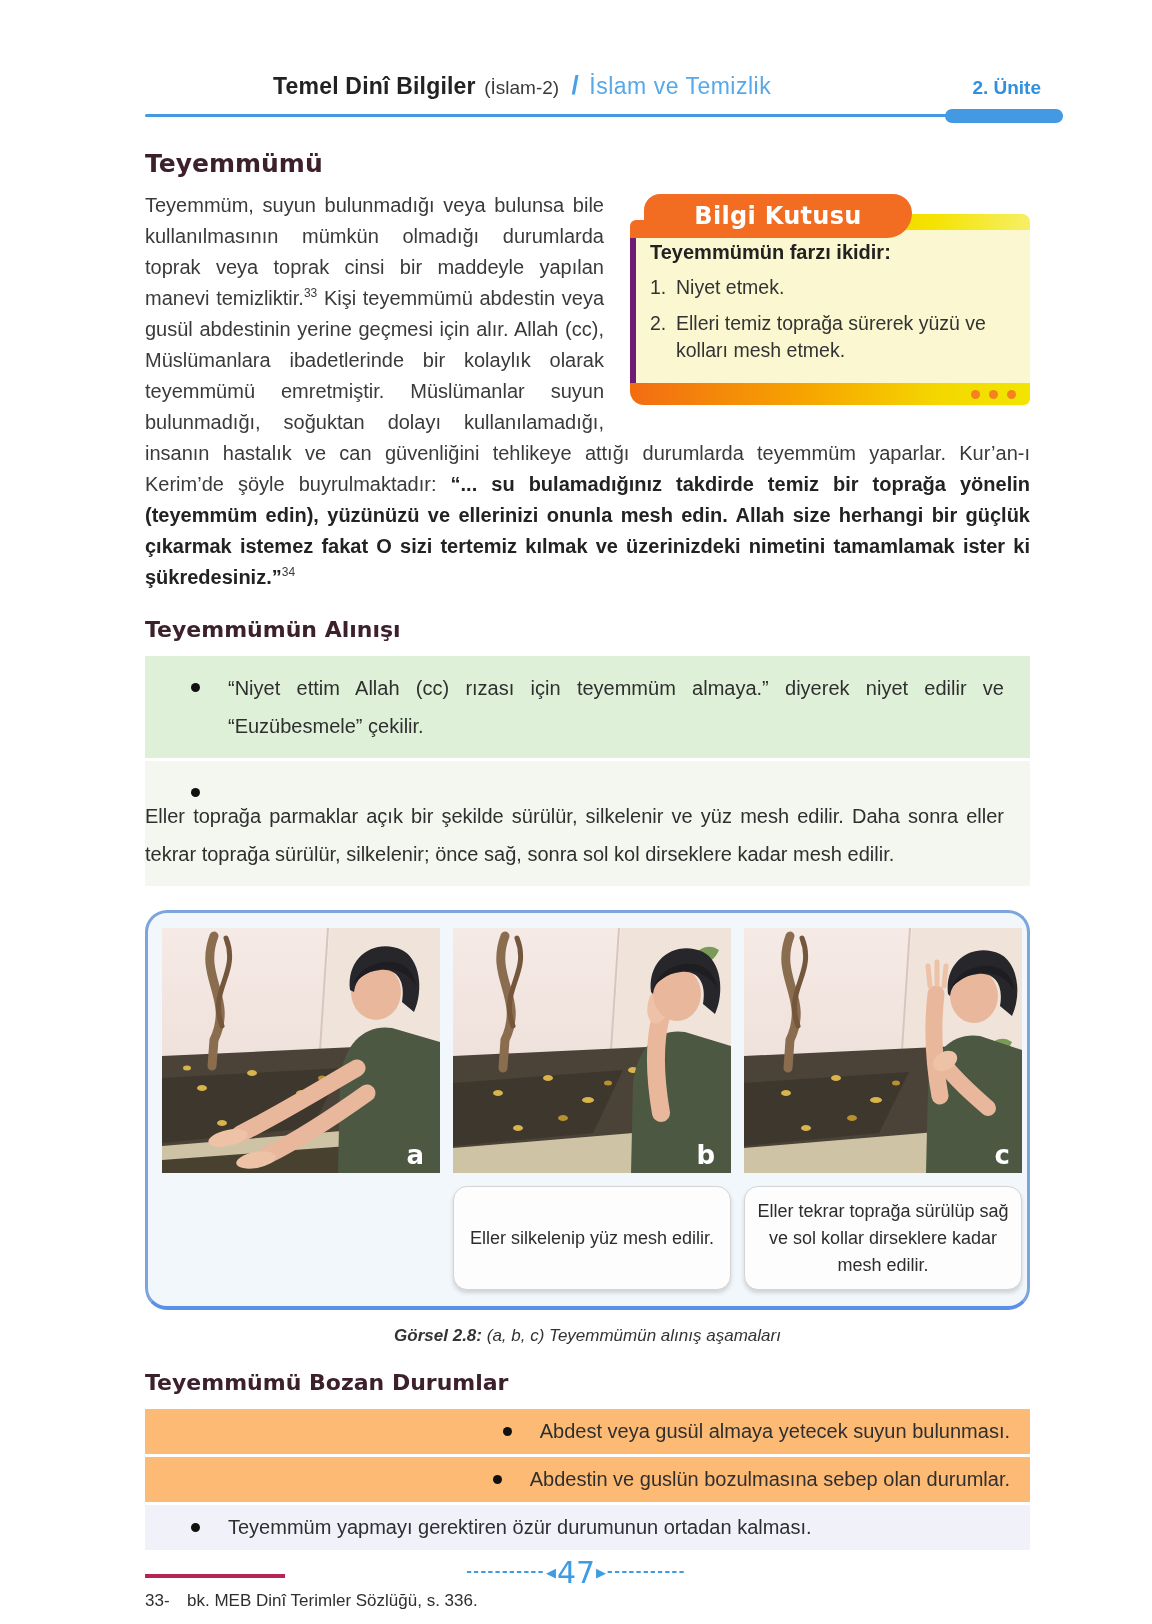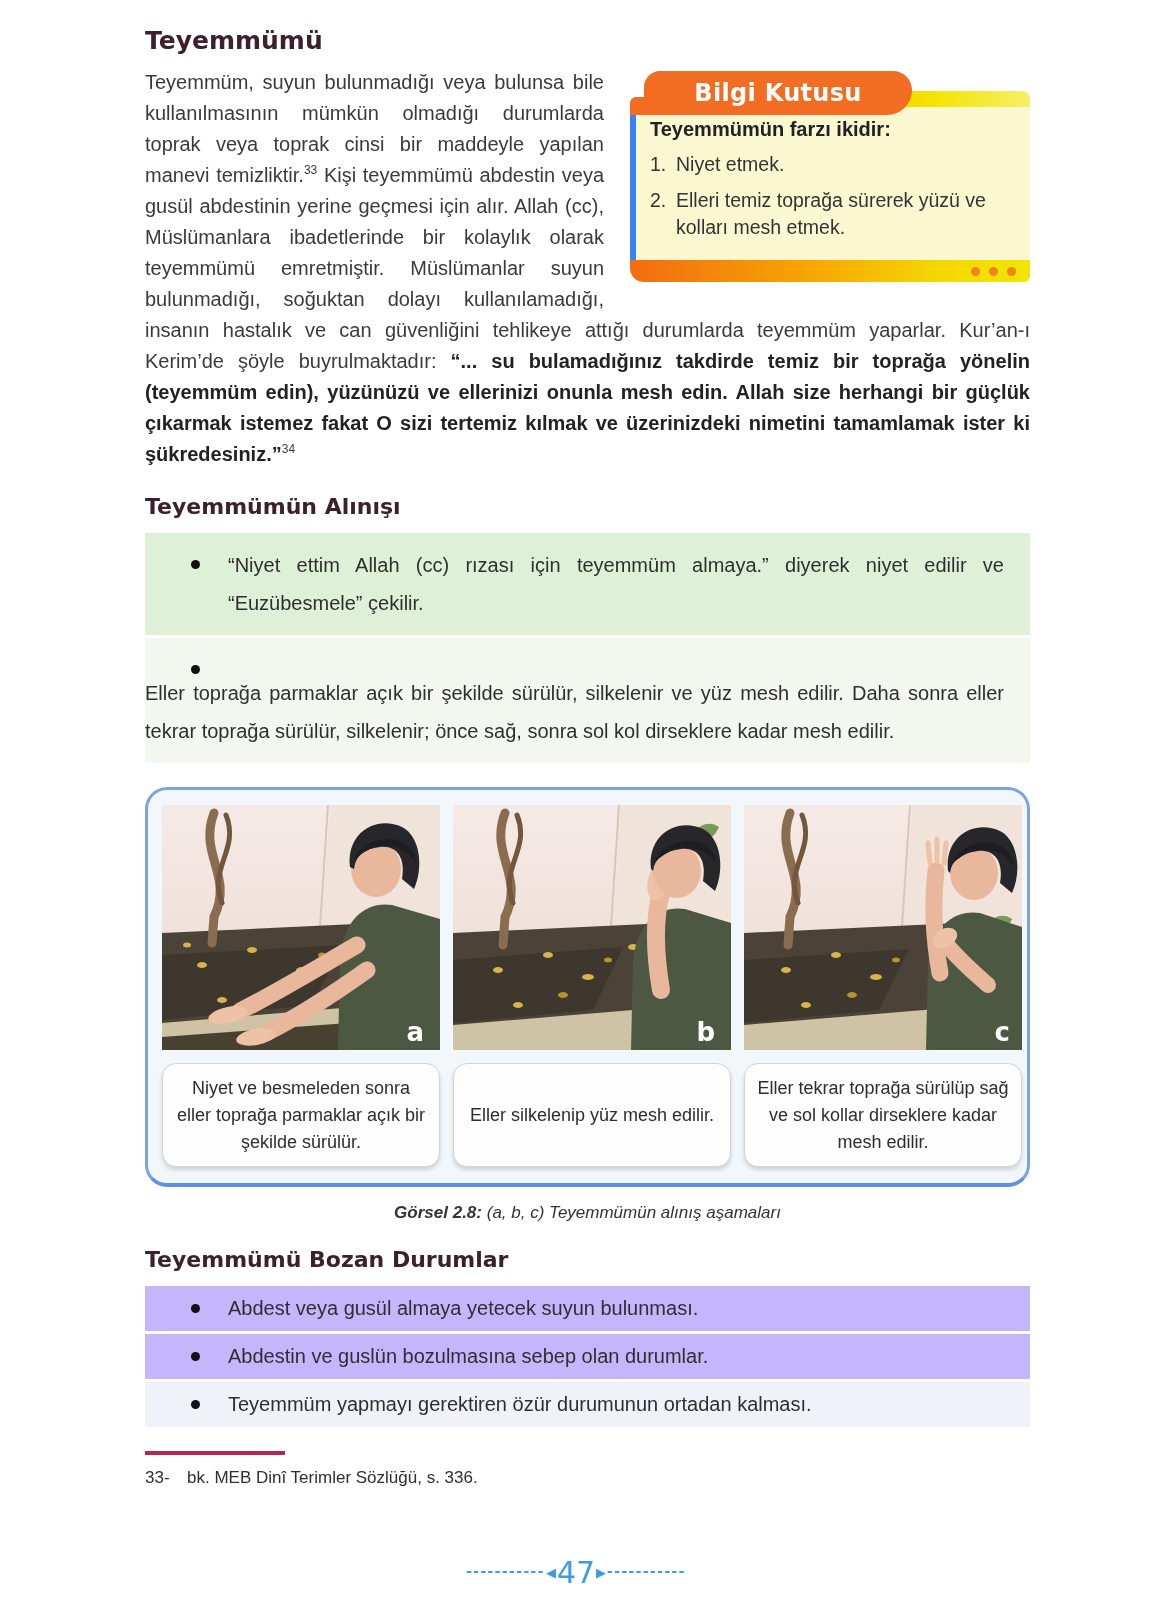--- a/index.html
+++ b/index.html
@@ -34,21 +34,21 @@
 
   
   .infobox{float:right;width:400px;margin:4px 0 12px 26px;}
   .ib-tabrow{position:relative;height:33px;}
   .ib-strip{position:absolute;left:120px;right:0;top:20px;height:16px;
     background:linear-gradient(90deg,#f7b100,#f4e300 65%,#f6ef66);border-radius:0 8px 0 0;}
   .ib-notch{position:absolute;left:0;top:26px;width:22px;height:18px;background:#f26c21;border-radius:6px 0 0 0;}
   .ib-tab{position:absolute;left:14px;top:0;width:268px;height:44px;background:#f26c21;
     border-radius:22px 26px 34px 6px;display:flex;align-items:center;justify-content:center;}
   .ib-tab span{color:#fff;font-size:24px;font-weight:bold;font-family:"DejaVu Sans",sans-serif;letter-spacing:.3px;}
-  .ib-body{background:#fbf7d0;border-left:6px solid #3b82f6;padding:12px 16px 10px 14px;}
+  .ib-body{background:#fbf7d0;border-left:6px solid #701a75;padding:12px 16px 10px 14px;}
   .ib-head{margin:2px 0 10px 0;font-weight:bold;font-size:20px;color:#222;}
   .ib-list{margin:0;padding:0;list-style:none;font-size:19.5px;line-height:27px;color:#333;}
   .ib-list li{display:flex;margin-bottom:9px;}
   .ib-list .num{width:26px;flex:0 0 26px;}
   .ib-foot{position:relative;height:22px;background:linear-gradient(90deg,#f26c12,#f7a600 45%,#f4d800 78%,#f2e500);
     border-radius:0 0 6px 14px;display:flex;align-items:center;justify-content:flex-end;padding-right:14px;gap:9px;}
   .ib-foot .dot{width:9px;height:9px;border-radius:50%;background:#f58220;}
 
   
   .step{display:flex;align-items:flex-start;padding:13px 26px 13px 0;margin-bottom:3px;}
@@ -69,39 +69,54 @@
     box-shadow:0 3px 4px rgba(0,0,0,.15);display:flex;align-items:center;justify-content:center;padding:8px 12px;}
   .caption-card p{margin:0;font-size:18px;line-height:27px;text-align:center;color:#2d2d2d;}
 
   .gorsel{margin:16px 0 0 0;text-align:center;font-size:17px;color:#333;}
   .gorsel .glabel{font-weight:bold;font-style:italic;}
   .gorsel .gtext{font-style:italic;}
 
   
   .rowlist{margin-top:14px;}
   .prow{display:flex;align-items:center;padding:11px 20px 11px 0;margin-bottom:3px;}
-  .prow-dark{background:#c4b5fd;}
+  .prow-dark{background:#fdba74;justify-content:flex-end;}
   .prow-light{background:#f1f1fa;}
   .prow .bullet{flex:0 0 auto;margin:0 28px 0 46px;width:9px;height:9px;border-radius:50%;background:#111;}
   .prow p{margin:0;font-size:20px;color:#2f2f2f;}
 
   
   .fnrule{width:140px;height:4px;background:#b52555;margin:24px 0 10px 0;}
   .footnote{font-size:17px;line-height:25px;color:#2f2f2f;display:flex;}
   .footnote .fn-num{flex:0 0 42px;}
   footer{position:absolute;left:0;right:0;bottom:34px;display:flex;align-items:center;justify-content:center;color:#3d9ce4;}
   footer .dash{font-size:17px;letter-spacing:1.5px;font-weight:bold;position:relative;top:-2px;}
   footer .marker{font-size:13px;margin:0 1px;}
   footer .pagenum{font-size:30px;font-family:"DejaVu Sans",sans-serif;}
 </style>
 </head>
 <body>
 
 <div class="page">
 
+  <header>
+    <div class="header-row">
+      <div class="header-title">
+        <span class="ht-main">Temel Dinî Bilgiler</span>
+        <span class="ht-sub">(İslam-2)</span>
+        <span class="ht-slash">/</span>
+        <span class="ht-chapter">İslam ve Temizlik</span>
+      </div>
+      <span class="unit">2. Ünite</span>
+    </div>
+    <div class="header-rule">
+      <span class="line"></span>
+      <span class="pill"></span>
+    </div>
+  </header>
 
   <main>
 
     <h2 class="sec">Teyemmümü</h2>
 
     <section class="intro">
       <aside class="infobox">
         <div class="ib-tabrow">
           <div class="ib-strip"></div>
           <div class="ib-notch"></div>
@@ -183,23 +198,20 @@
               <path d="M195,140 C160,160 120,185 78,206" stroke="#e9b89c" stroke-width="17" fill="none" stroke-linecap="round"></path>
               <path d="M205,165 C170,190 140,210 104,228" stroke="#e9b89c" stroke-width="17" fill="none" stroke-linecap="round"></path>
               <ellipse cx="66" cy="210" rx="20" ry="8" fill="#eec2a6" transform="rotate(-12 66 210)"></ellipse>
               <ellipse cx="94" cy="232" rx="20" ry="8" fill="#eec2a6" transform="rotate(-10 94 232)"></ellipse>
               <ellipse cx="214" cy="64" rx="25" ry="28" fill="#e9b89c"></ellipse>
               <path d="M188,62 C184,28 214,10 240,22 C258,31 262,62 252,84 L240,74 C244,52 234,40 218,42 C202,44 194,50 192,64 Z" fill="#26262b"></path>
               <path d="M190,58 C196,44 206,36 222,34 C240,32 252,42 254,58 C244,40 220,36 204,46 C196,51 192,54 190,58 Z" fill="#1d1d22"></path>
               <text class="photo-letter" x="262" y="236" text-anchor="end">a</text>
             </svg>
           </figure>
-          <div class="caption-card">
-            <p>Niyet ve besmeleden sonra eller toprağa parmaklar açık bir şekilde sürülür.</p>
-          </div>
         </div>
 
         <div class="photo-col">
           <figure class="photo">
             <svg viewBox="0 0 278 245" preserveAspectRatio="none">
               <rect x="0" y="0" width="278" height="245" fill="url(#wallA)"></rect>
               <polygon points="168,0 278,0 278,150 160,122" fill="#efe3da"></polygon>
               <line x1="166" y1="0" x2="158" y2="122" stroke="#d8c6bd" stroke-width="2"></line>
               <polygon points="0,128 215,118 240,152 240,245 0,245" fill="#4b4337"></polygon>
               <polygon points="0,155 170,142 140,205 0,218" fill="#3e372d"></polygon>

